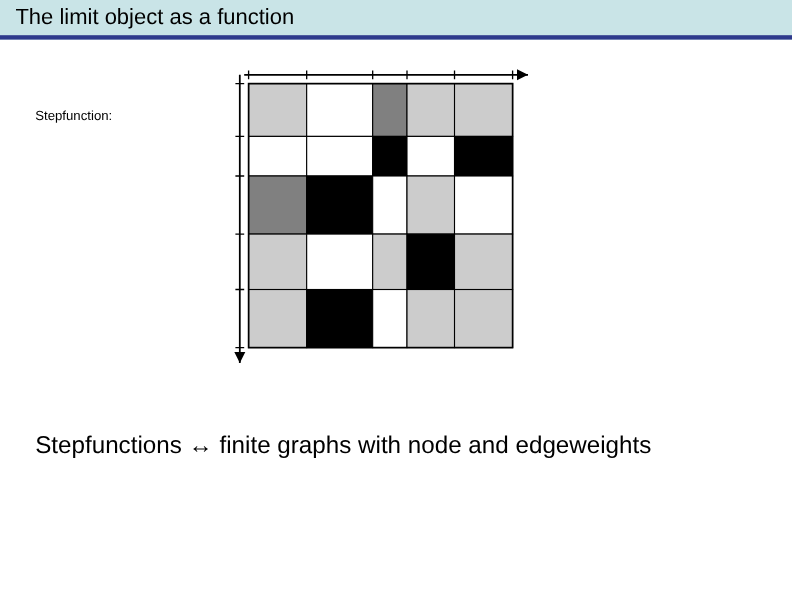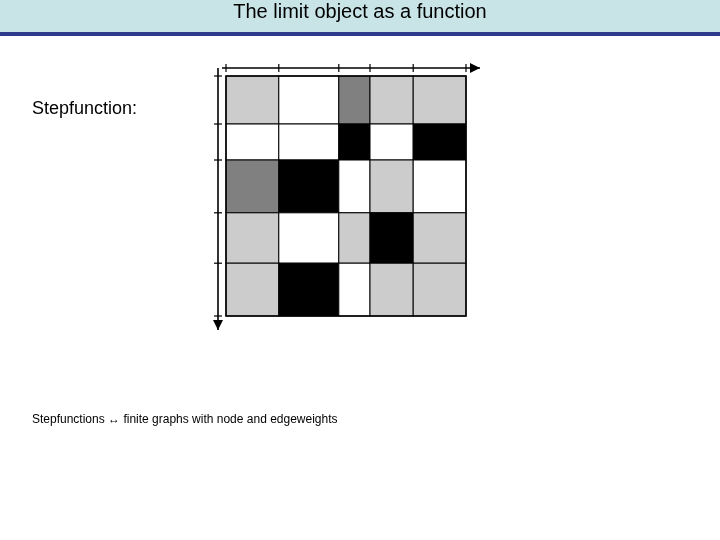--- a/index.html
+++ b/index.html
@@ -13,52 +13,50 @@
   }
   .header {
     width: 100%;
     height: 36px;
     background: #c9e4e7;
     border-bottom: 4px solid #2e3a8c;
     display: flex;
     justify-content: space-between;
     align-items: center;
     padding: 0 14px;
-    flex-direction: column;
   }
   .header-left, .header-right {
     font-size: 20px;
     color: #000;
   }
   .content {
     position: relative;
     width: 100%;
     height: calc(100% - 40px);
   }
   .label-stepfunction {
     position: absolute;
     left: 32px;
     top: 62px;
-    font-size: 18px;
+    font-size: 12px;
     color: #000;
   }
   .chart {
     position: absolute;
     left: 196px;
     top: 18px;
   }
   .chart svg { display: block; }
   .bottom-line {
     position: absolute;
     left: 32px;
     top: 356px;
-    font-size: 12px;
+    font-size: 22px;
     color: #000;
     white-space: nowrap;
-    margin-top: 20px;
   }
 </style>
 </head>
 <body>
 
 <div class="header">
   <div class="header-left">The limit object as a function</div>
 </div>
 
 <div class="content">

